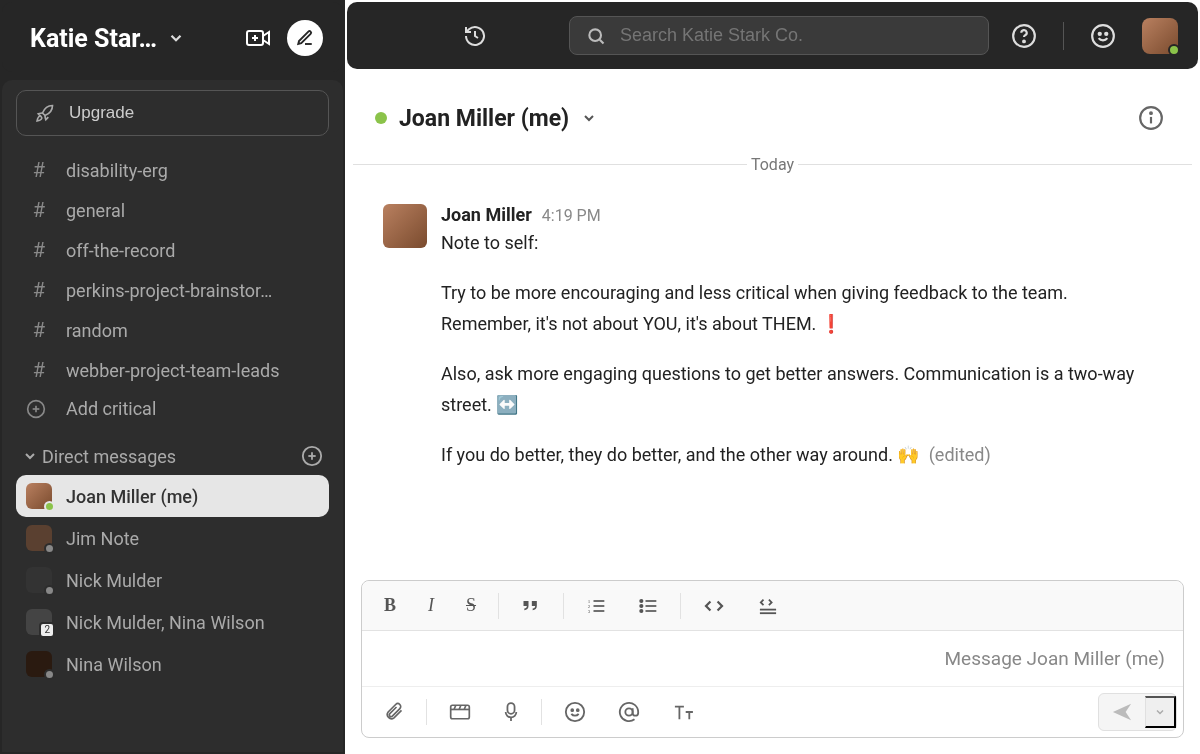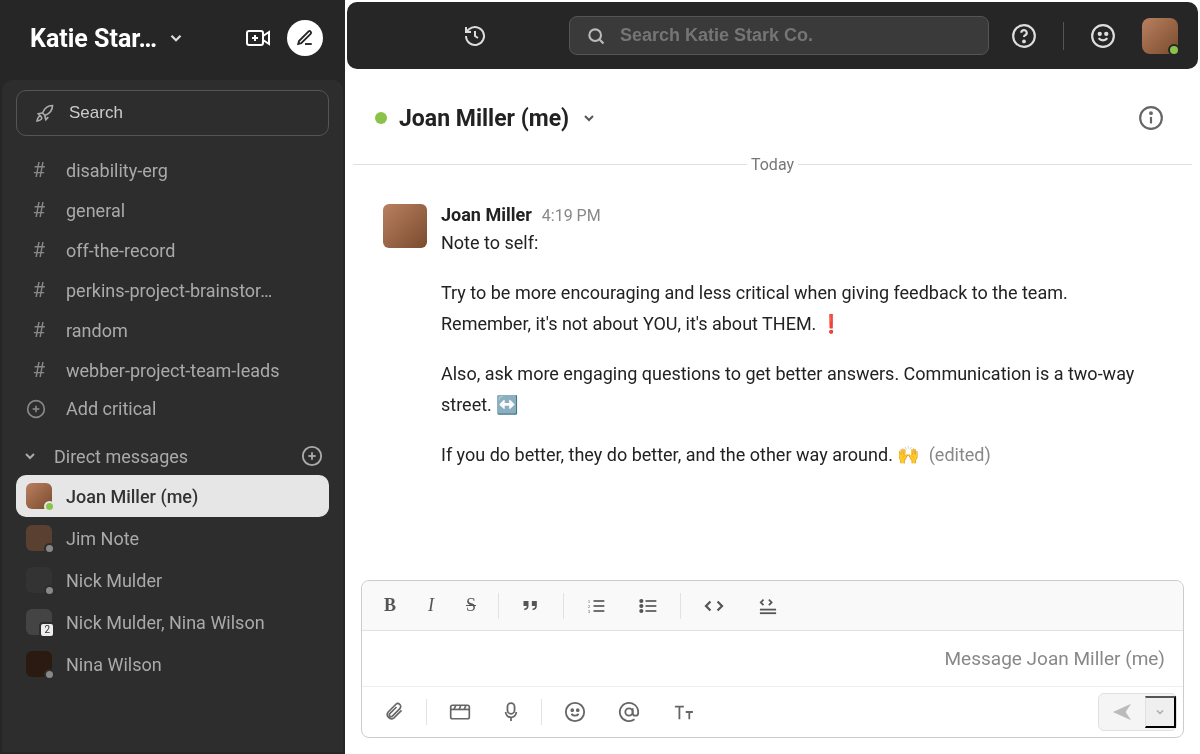--- a/index.html
+++ b/index.html
@@ -6,32 +6,32 @@
 body { font-family: -apple-system, BlinkMacSystemFont, "Segoe UI", Roboto, sans-serif; background: #fff; width: 1200px; height: 754px; overflow: hidden; display: flex; }
 .sidebar { width: 356px; background: #262626; display: flex; flex-direction: column; height: 100%; }
 .sidebar-header { background: #262626; padding: 18px 20px 16px 28px; display: flex; align-items: center; gap: 10px; border-radius: 10px; margin: 2px; }
 .workspace-name { color: #fff; font-size: 25px; font-weight: 700; flex: 0 0 auto; max-width: 150px; overflow: hidden; text-overflow: ellipsis; white-space: nowrap; }
 .icon-btn { background: transparent; border: none; color: #ddd; cursor: pointer; padding: 6px; display: inline-flex; align-items: center; justify-content: center; }
 .compose-btn { background: #fff; color: #262626; border-radius: 50%; width: 36px; height: 36px; }
 .sidebar-body { flex: 1; overflow-y: auto; padding: 10px 14px 10px 14px; background: #2d2d2d; margin: 6px 2px 2px 2px; border-radius: 10px 10px 0 0; }
 .upgrade-btn { display: flex; align-items: center; gap: 14px; width: 100%; padding: 12px 18px; background: transparent; border: 1px solid #555; border-radius: 10px; color: #ccc; font-size: 17px; cursor: pointer; margin-bottom: 14px; }
 .channel-item, .dm-item { display: flex; align-items: center; gap: 14px; padding: 8px 10px; color: #aaa; font-size: 18px; cursor: pointer; border-radius: 10px; }
 .channel-item .hash, .dm-item .avatar-sm { width: 26px; text-align: center; font-size: 20px; color: #888; }
-.section-header { display: flex; align-items: center; gap: 12px; padding: 8px 6px; color: #aaa; font-size: 18px; margin-top: 10px; }
+.section-header { display: flex; align-items: center; gap: 0; padding: 8px 6px; color: #aaa; font-size: 18px; margin-top: 10px; }
 .section-header .chev { width: 20px; text-align: center; }
 .section-header .plus-circle { margin-left: auto; }
 .dm-item.active { background: #e6e6e6; color: #333; font-weight: 500; }
 .avatar-sm { width: 26px; height: 26px; border-radius: 6px; background: #666; position: relative; display: inline-block; }
 .avatar-sm .presence { position: absolute; bottom: -3px; right: -3px; width: 11px; height: 11px; border-radius: 50%; border: 2px solid #2d2d2d; background: #888; }
 .avatar-sm .presence.online { background: #8bc34a; border-color: #e6e6e6; }
 .avatar-sm .count-badge { position:absolute; bottom:-3px; right:-3px; background:#eee; color:#333; font-size:10px; border-radius:4px; padding:0 3px; line-height:12px; border:2px solid #2d2d2d;}
 .main { flex: 1; display: flex; flex-direction: column; height: 100%; }
 .topbar { background: #262626; display: flex; align-items: center; padding: 14px 20px; gap: 16px; margin: 2px; border-radius: 10px; }
 .search-wrap { display: flex; align-items: center; background: #3a3a3a; border: 1px solid #555; border-radius: 8px; padding: 8px 16px; gap: 14px; flex: 0 0 420px; margin-left: 60px; }
-.search-wrap input { background: transparent; border: none; outline: none; color: #e5e5e5; font-size: 18px; width: 100%; font-weight: bold; }
+.search-wrap input { background: transparent; border: none; outline: none; color: #e5e5e5; font-size: 18px; width: 100%; }
 .topbar-right { margin-left: auto; display: flex; align-items: center; gap: 20px; }
 .divider-v { width: 1px; height: 28px; background: #555; }
 .user-avatar { width: 36px; height: 36px; border-radius: 8px; background: linear-gradient(135deg, #9c6b4e, #c79a6e); position: relative; }
 .user-avatar .presence { position: absolute; bottom: -2px; right: -2px; width: 12px; height: 12px; border-radius: 50%; background: #8bc34a; border: 2px solid #262626; }
 .conv-header { display: flex; align-items: center; padding: 28px 30px 18px 30px; gap: 12px; }
 .status-dot { width: 12px; height: 12px; border-radius: 50%; background: #8bc34a; }
 .conv-title { font-size: 23px; font-weight: 700; color: #222; }
 .conv-chev { color: #555; }
 .info-icon { margin-left: auto; color: #666; }
 .date-divider { display: flex; align-items: center; gap: 4px; padding: 0 8px; color: #777; font-size: 16px; }
@@ -89,21 +89,21 @@
   <div class="sidebar-body">
     <button class="upgrade-btn">
       <span>
         <svg width="20" height="20" viewBox="0 0 24 24" fill="none" stroke="#aaa" stroke-width="2">
             <path d="M4.5 16.5c-1.5 1.5-2 5-2 5s3.5-.5 5-2c.83-.83.83-2.17 0-3-.83-.83-2.17-.83-3 0z"></path>
             <path d="M12 15l-3-3c2-5 5-9 12-9 0 7-4 10-9 12z"></path>
             <path d="M9 12c-2 0-5 1-5 1l3 3"></path>
             <path d="M12 15c0 2 1 5 1 5l3-3"></path>
           </svg>
       </span>
-      <span>Search</span>
+      <span>Upgrade</span>
     </button>
 
     <div class="channel-item">
         <span class="hash">#</span>
         <span>disability-erg</span>
       </div>
     <div class="channel-item">
         <span class="hash">#</span>
         <span>general</span>
       </div>

